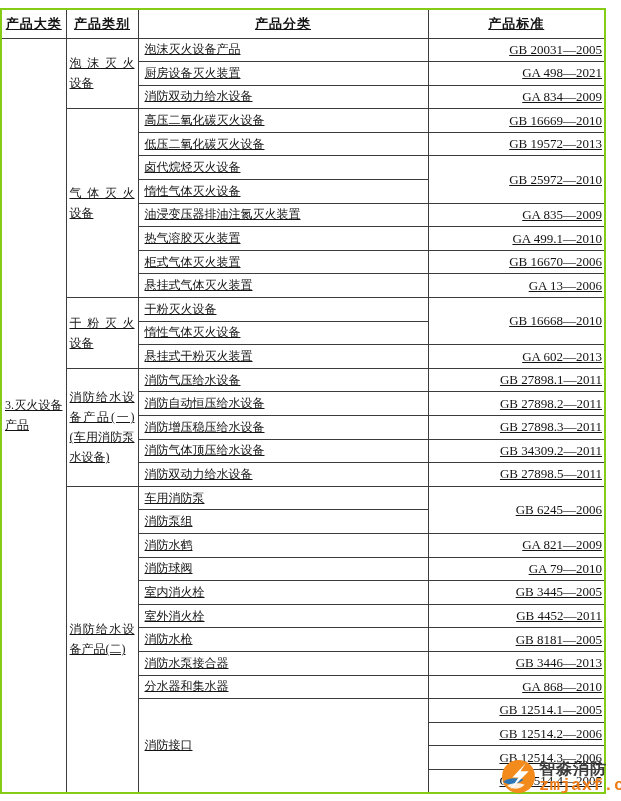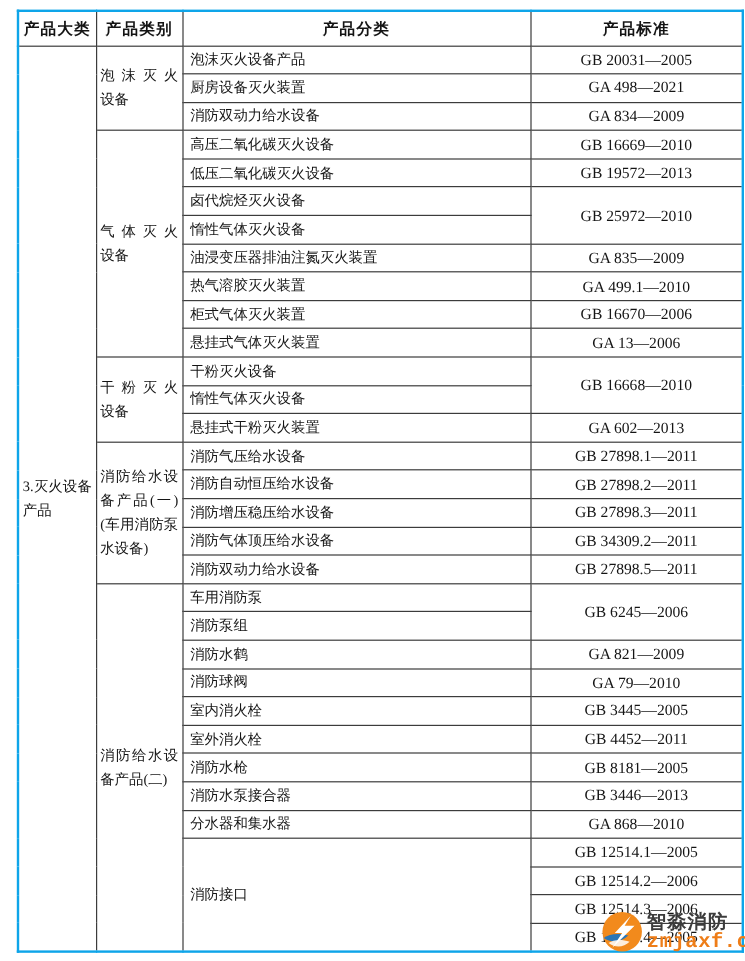--- a/index.html
+++ b/index.html
@@ -2,31 +2,32 @@
 <html><head>
 <meta charset="utf-8">
 <style>
   html,body { margin:0; padding:0; }
   body {
     width:621px; height:801px; position:relative; background:#ffffff;
     font-family:"Liberation Serif","DejaVu Serif",serif; color:#141414;
     overflow:hidden;
   }
   table.products {
-    position:absolute; left:14px; top:8px; width:604px; height:785px;
+    position:absolute; left:0; top:8px; width:604px; height:785px;
     border-collapse:collapse; table-layout:fixed;
-    border:2px solid #0ea5e9;
+    border:2px solid #84cc16;
+    text-decoration:underline;
   }
   col.c1{width:65px} col.c2{width:72px} col.c3{width:290px} col.c4{width:177px}
   th, td { border:1px solid #3c3c3c; overflow:hidden; vertical-align:middle; }
   thead tr { height:29px; }
   thead th { font-size:13px; font-weight:700; text-align:center; letter-spacing:1px; }
   tbody tr { height:23.6px; }
   td.cls { font-size:12px; padding:0 6px; text-align:left; }
-  td.std { font-size:13px; padding:0 2px; text-align:center; }
+  td.std { font-size:13px; padding:0 2px; text-align:right; }
   td.cat, td.major { font-size:12px; padding:12px 3px; }
   .cl { line-height:20px; text-align:justify; }
   .cl.spread { text-align-last:justify; }
   .cl.lastline { text-align-last:left; }
   .watermark {
     position:absolute; left:500px; top:754px; width:120px; height:44px;
     display:flex; align-items:center; background:transparent; z-index:5;
   }
   .wm-logo { width:37px; height:37px; flex:0 0 37px; margin-right:2px; }
   .wm-text { display:flex; flex-direction:column; justify-content:center; }

